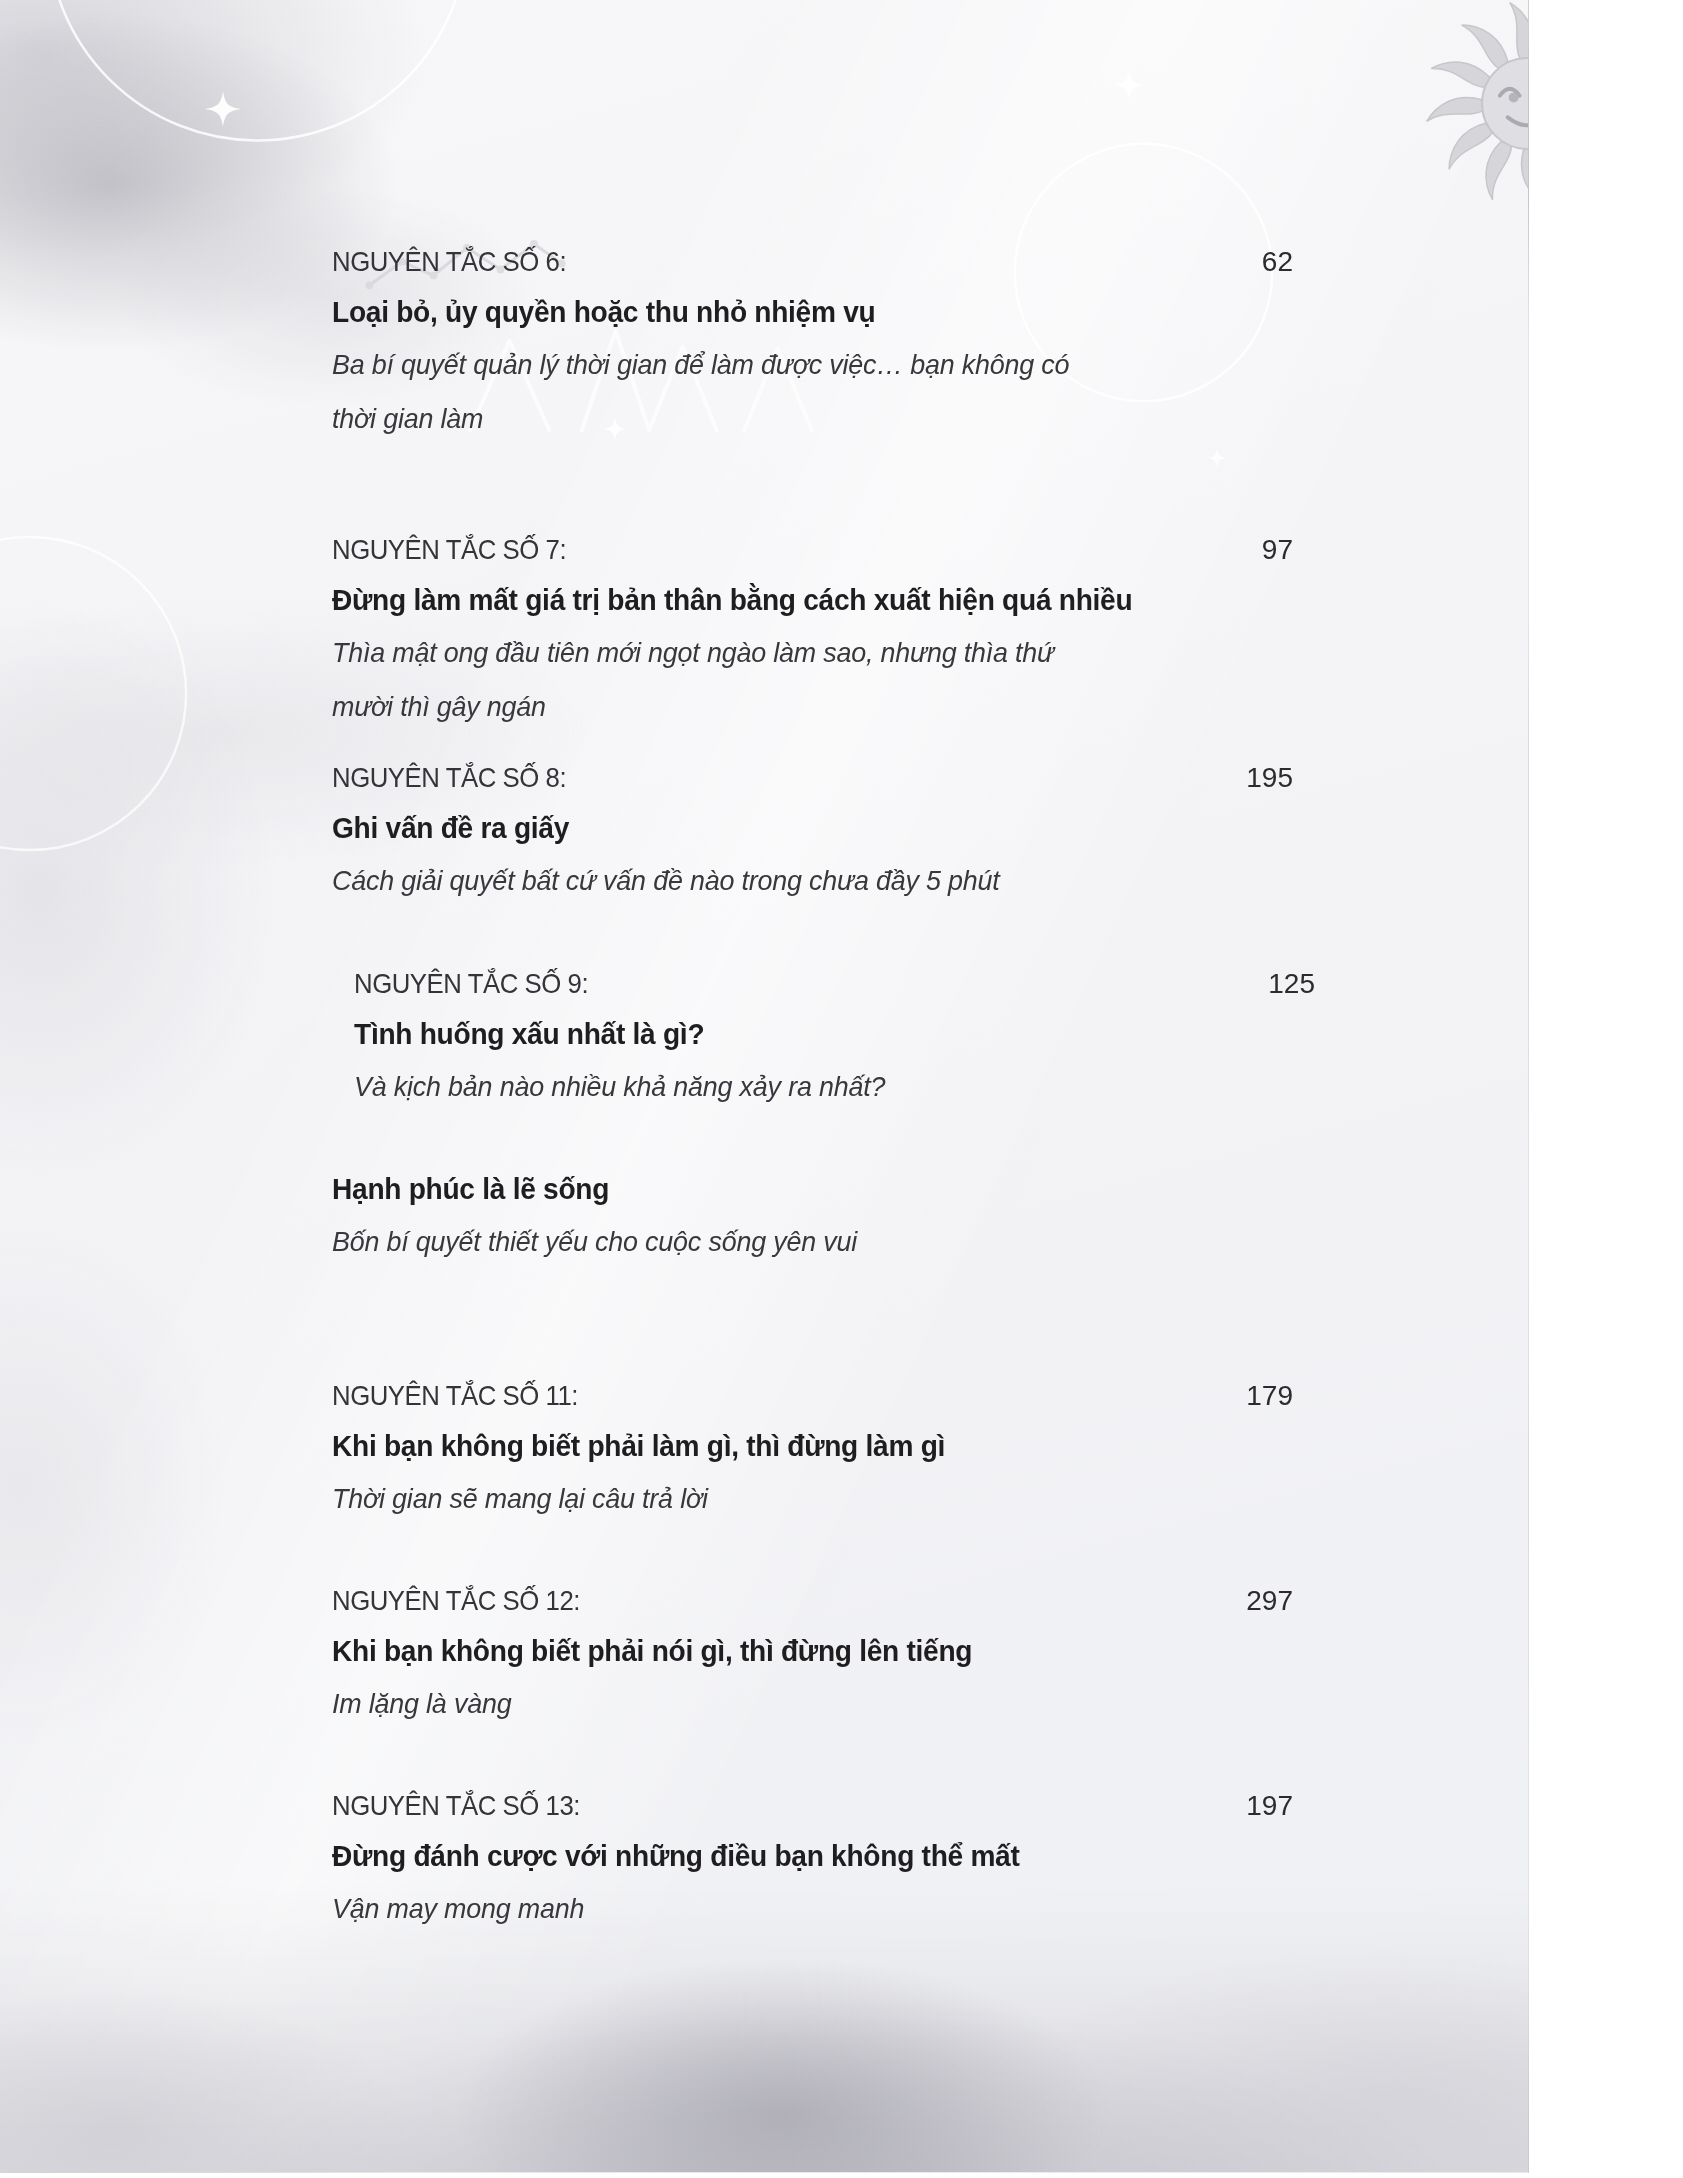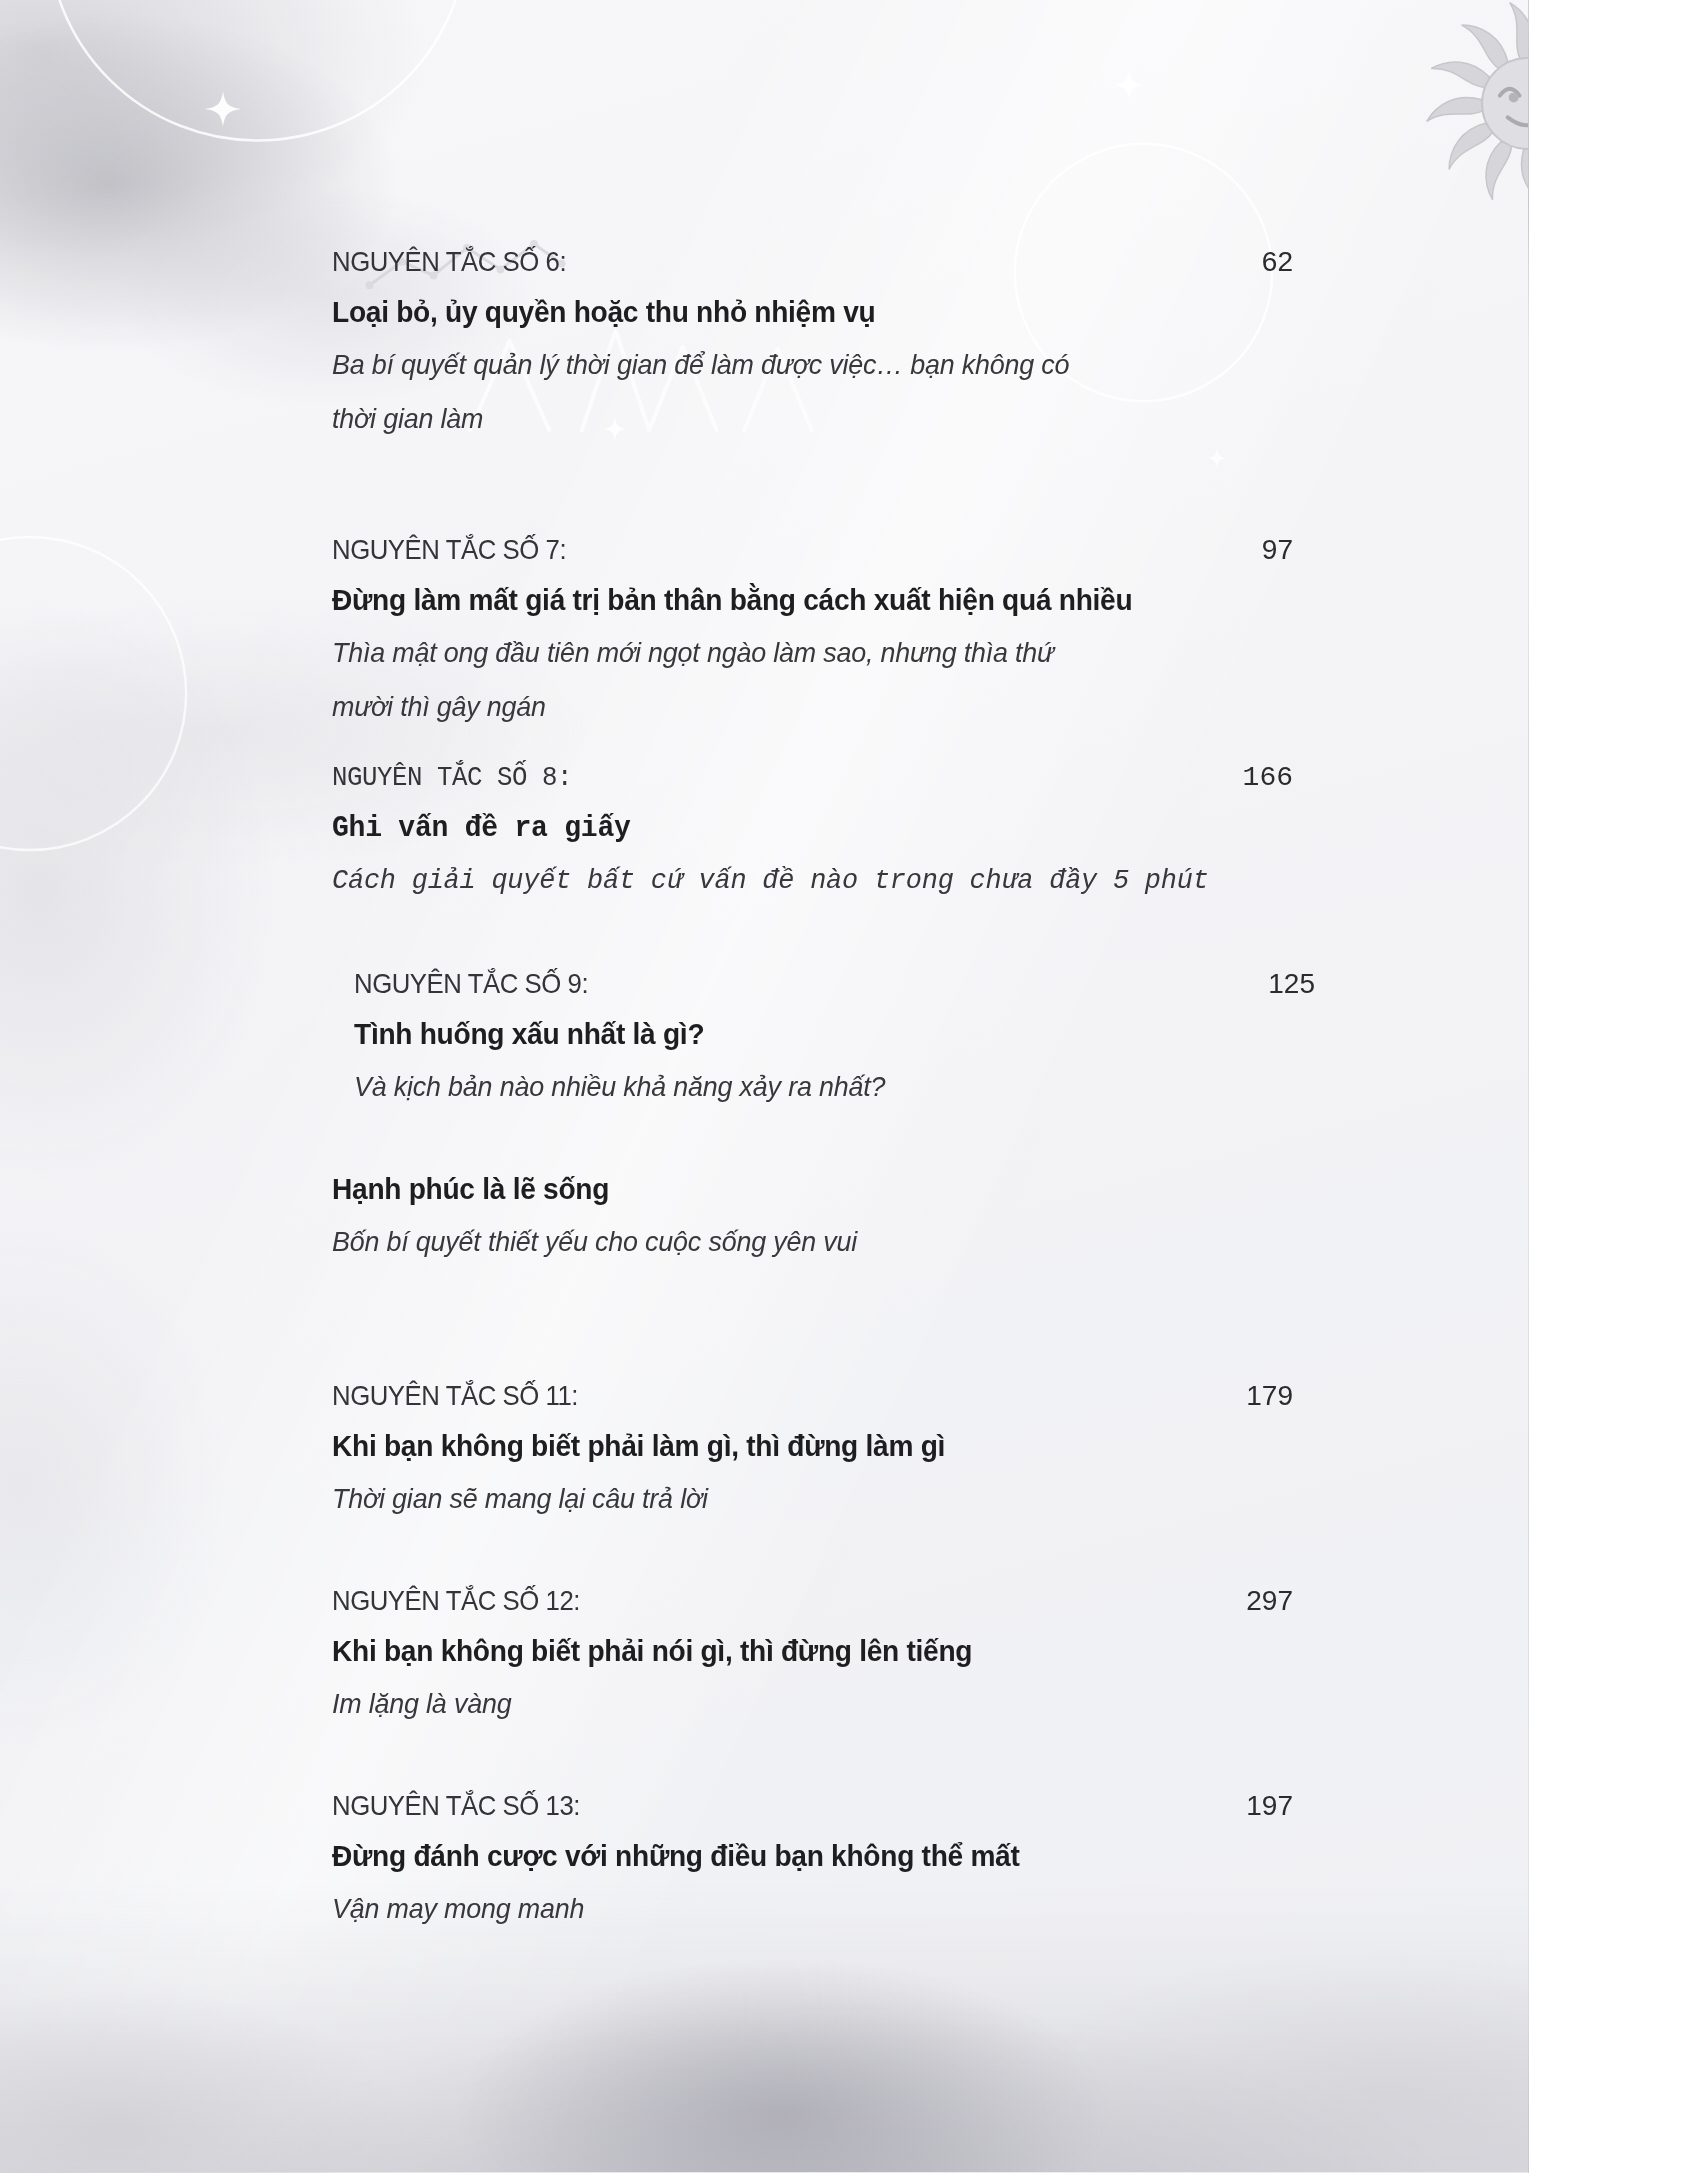--- a/index.html
+++ b/index.html
@@ -156,24 +156,24 @@
     <div class="entry" style="top:524px;">
       <div class="row1">
         <span class="hdr">NGUYÊN TẮC SỐ 7:</span>
         <span class="pg">97</span>
       </div>
       <div class="ttl">Đừng làm mất giá trị bản thân bằng cách xuất hiện quá nhiều</div>
       <div class="sub">Thìa mật ong đầu tiên mới ngọt ngào làm sao, nhưng thìa thứ
 mười thì gây ngán</div>
     </div>
 
-    <div class="entry" style="top:752px;font-family:Liberation Mono, monospace;">
+    <div class="entry" style="top:752px;">
       <div class="row1">
         <span class="hdr">NGUYÊN TẮC SỐ 8:</span>
-        <span class="pg">166</span>
+        <span class="pg">195</span>
       </div>
       <div class="ttl">Ghi vấn đề ra giấy</div>
       <div class="sub">Cách giải quyết bất cứ vấn đề nào trong chưa đầy 5 phút</div>
     </div>
 
     <div class="entry" style="top:958px;margin-left:22px;">
       <div class="row1">
         <span class="hdr">NGUYÊN TẮC SỐ 9:</span>
         <span class="pg">125</span>
       </div>

